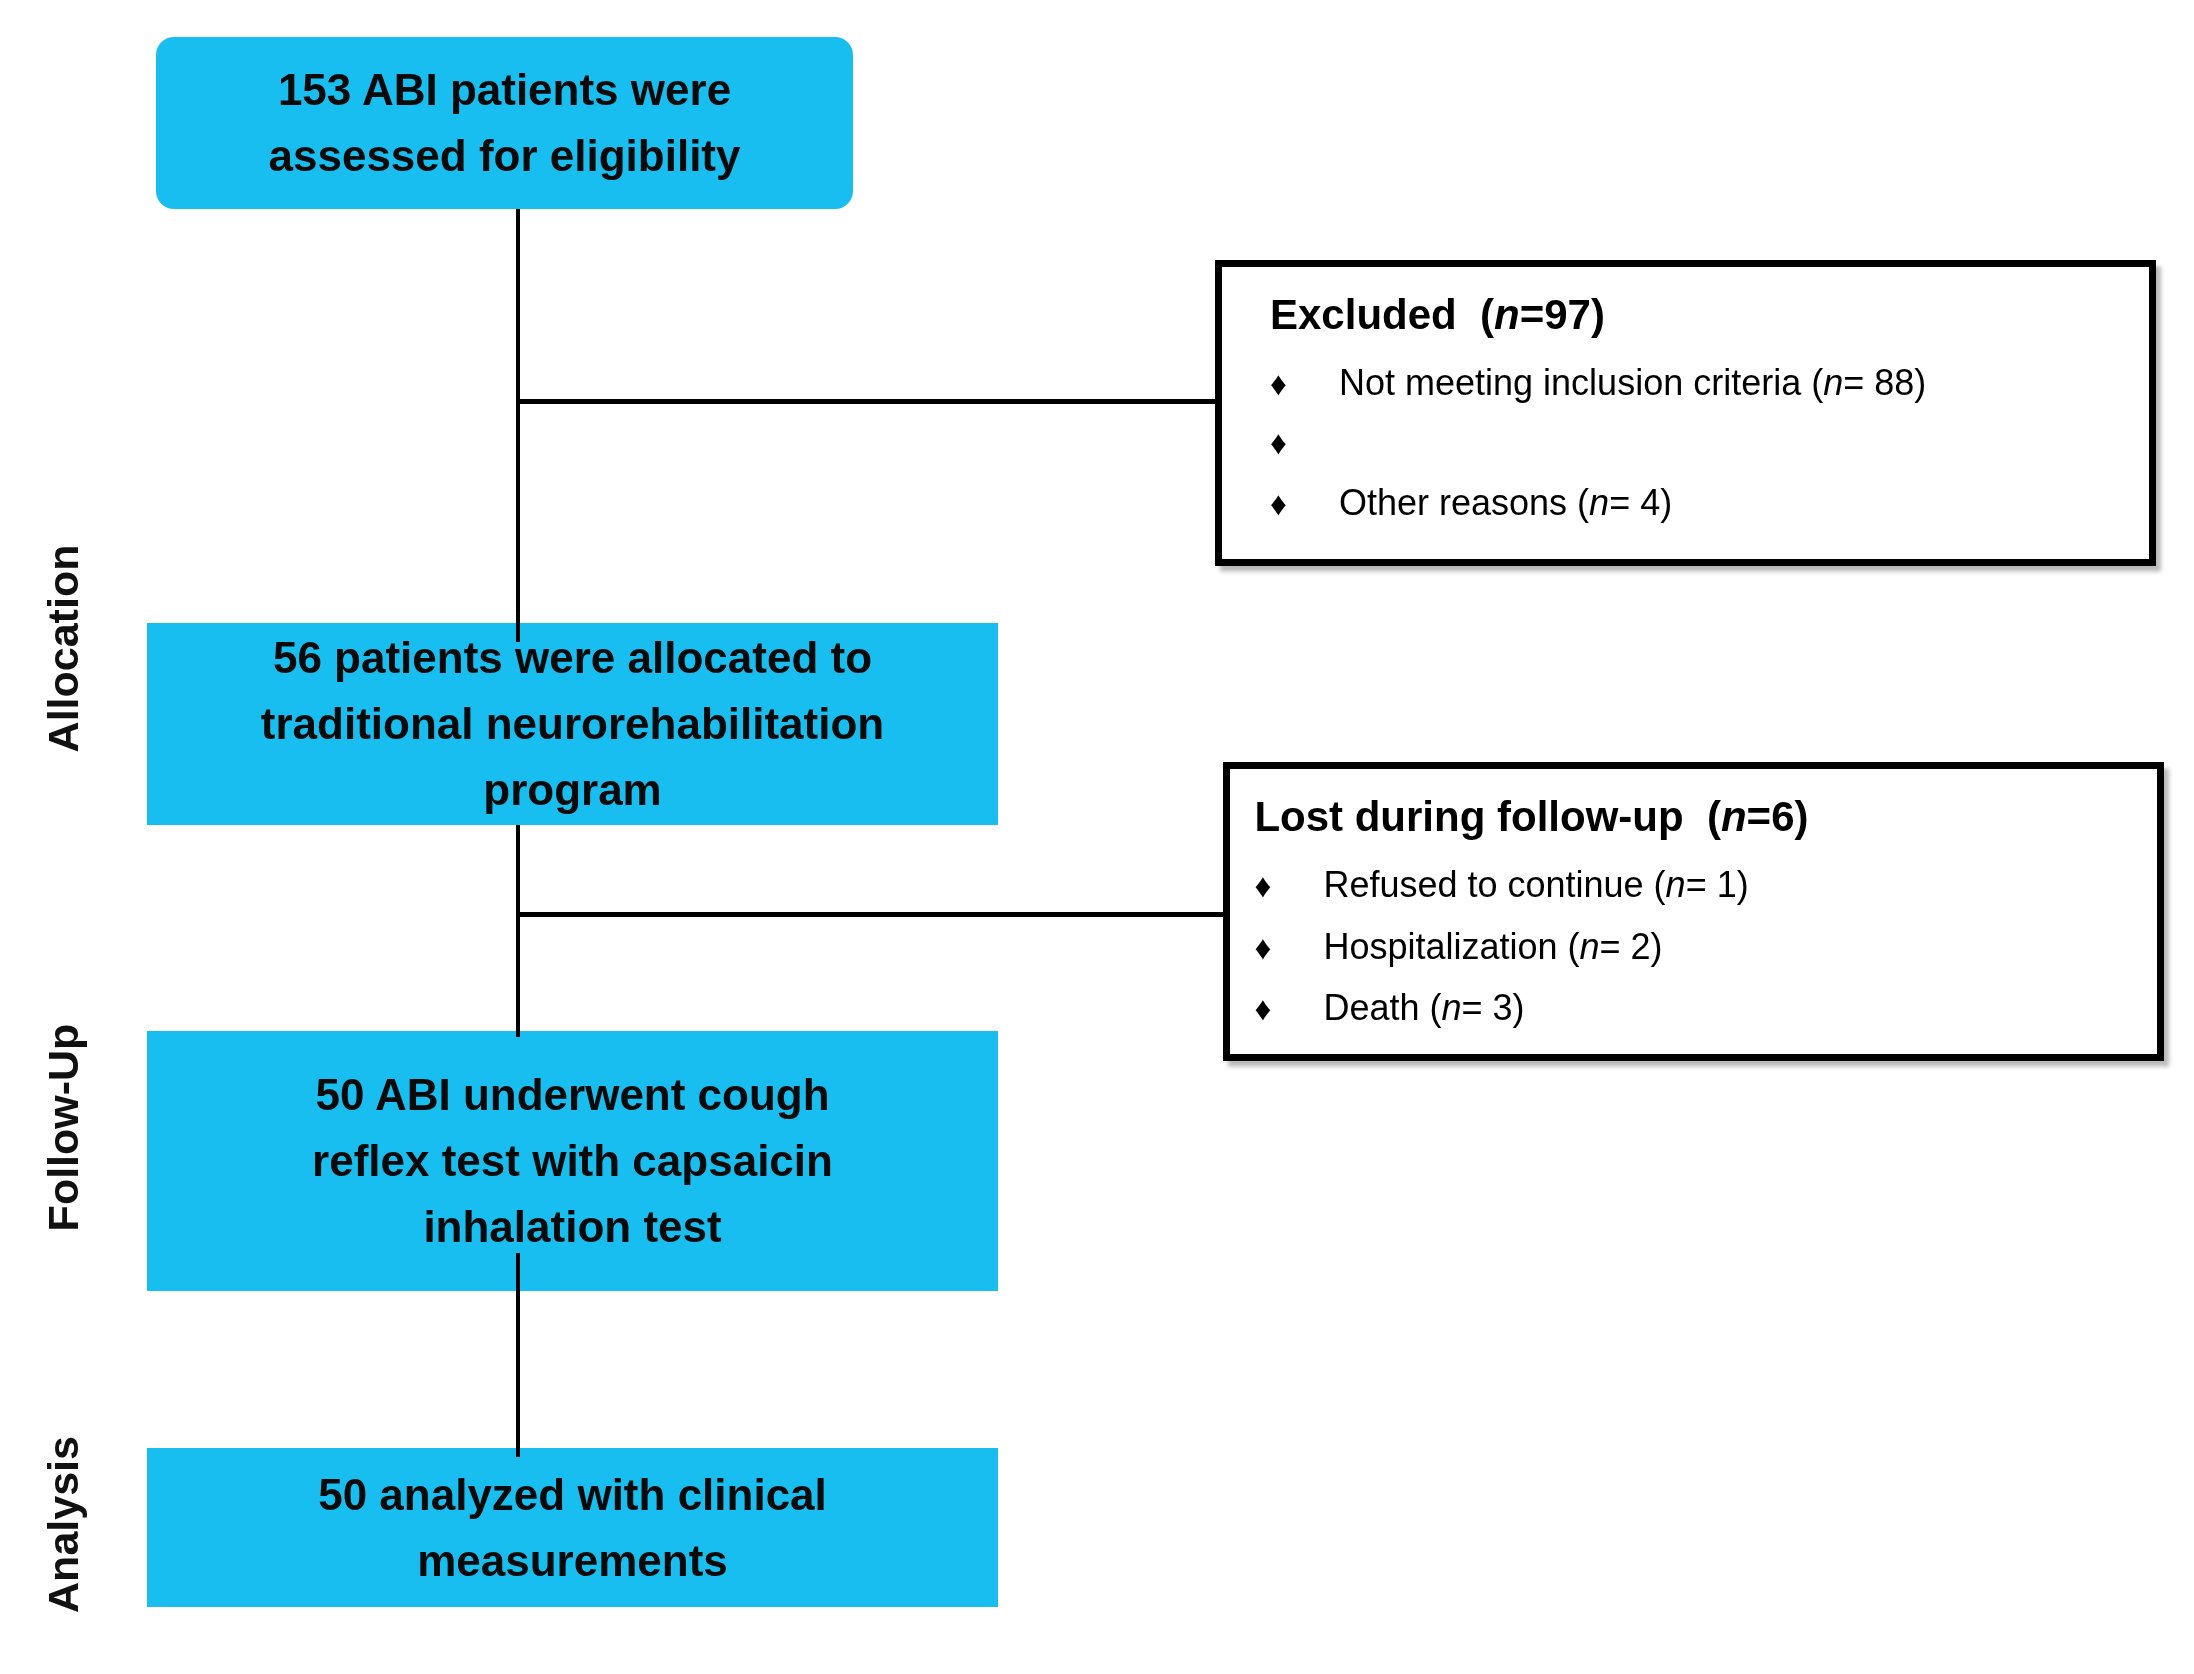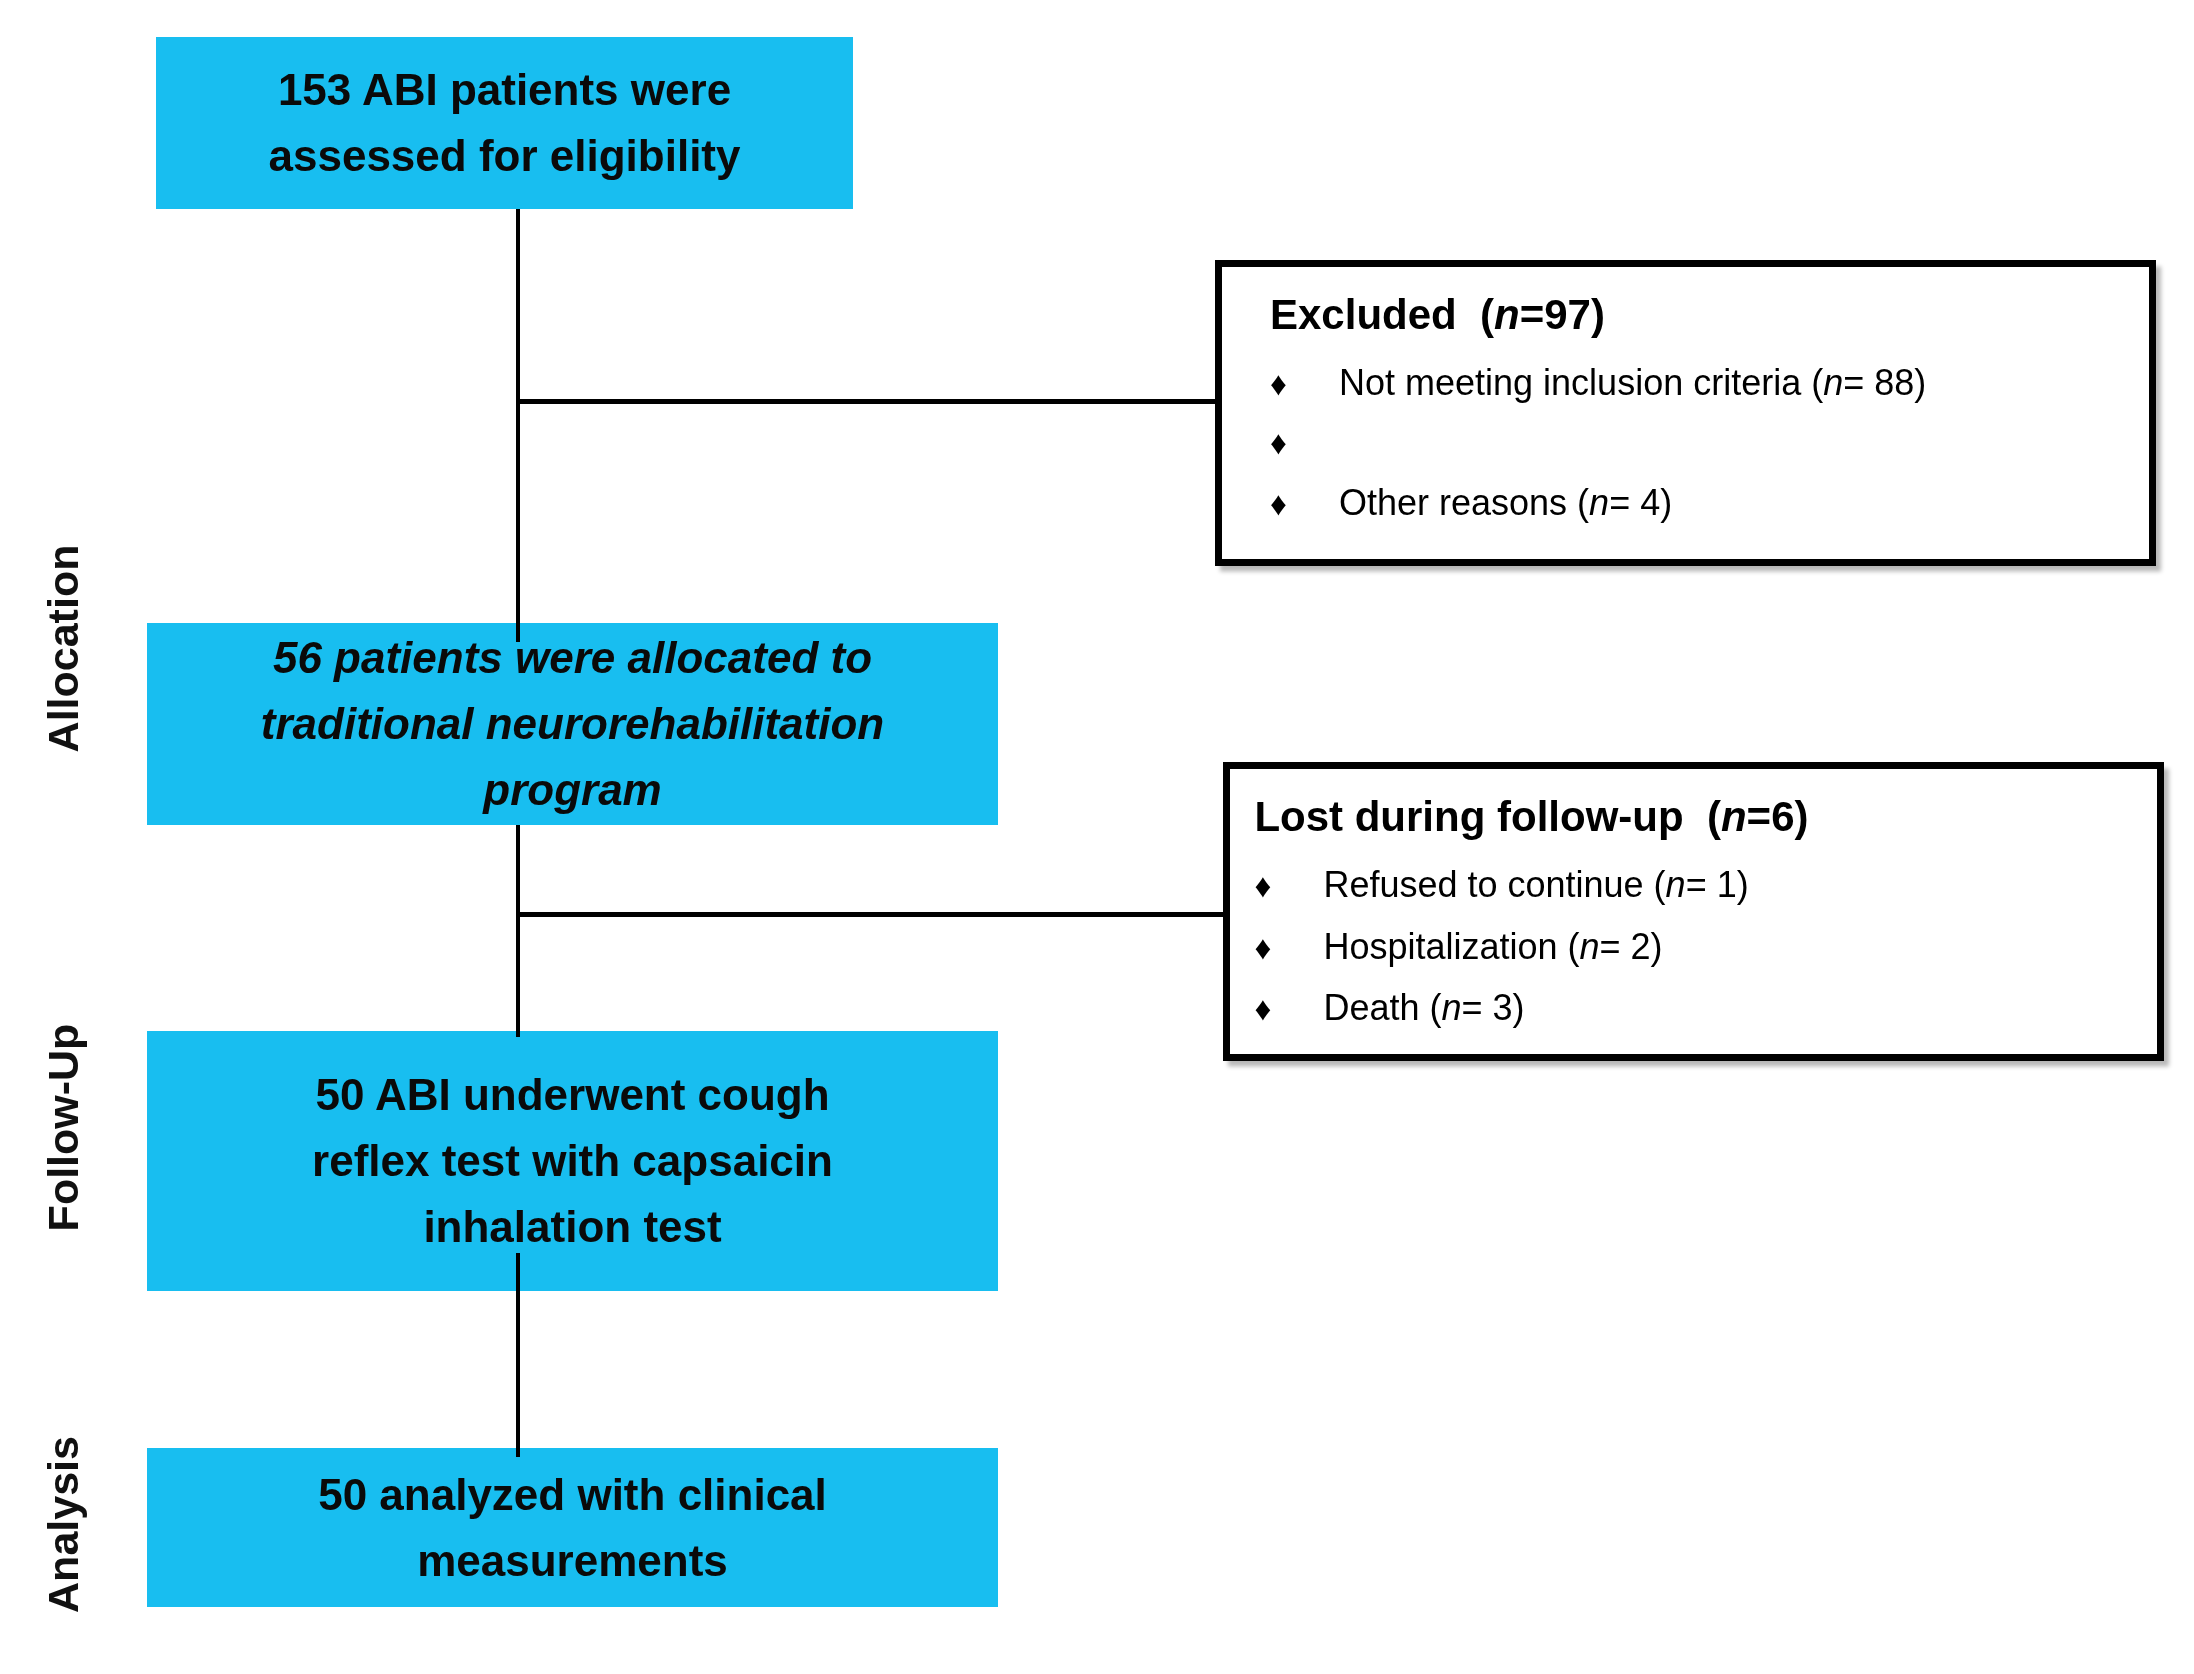--- a/index.html
+++ b/index.html
@@ -23,22 +23,22 @@
     color: #0a0a0a;
     font-weight: 700;
     font-size: 44px;
     line-height: 1.5;
     text-align: center;
     display: flex;
     align-items: center;
     justify-content: center;
     z-index: 3;
   }
-  .stage-1 { left: 156px;  top: 37px;   width: 697px;  height: 172px; }
-  .stage-2 { left: 147px;  top: 623px;  width: 851px; height: 202px; font-style: italic; }
+  .stage-1 { left: 156px;  top: 37px;   width: 697px;  height: 172px; border-radius: 18px; }
+  .stage-2 { left: 147px;  top: 623px;  width: 851px; height: 202px; }
   .stage-3 { left: 147px;  top: 1031px; width: 851px; height: 260px; }
   .stage-4 { left: 147px;  top: 1448px; width: 851px; height: 159px; }
 
   
   .line {
     position: absolute;
     background: var(--line-color, #000000);
     z-index: 4;
   }
   .v-line { width: 3.6px; }

